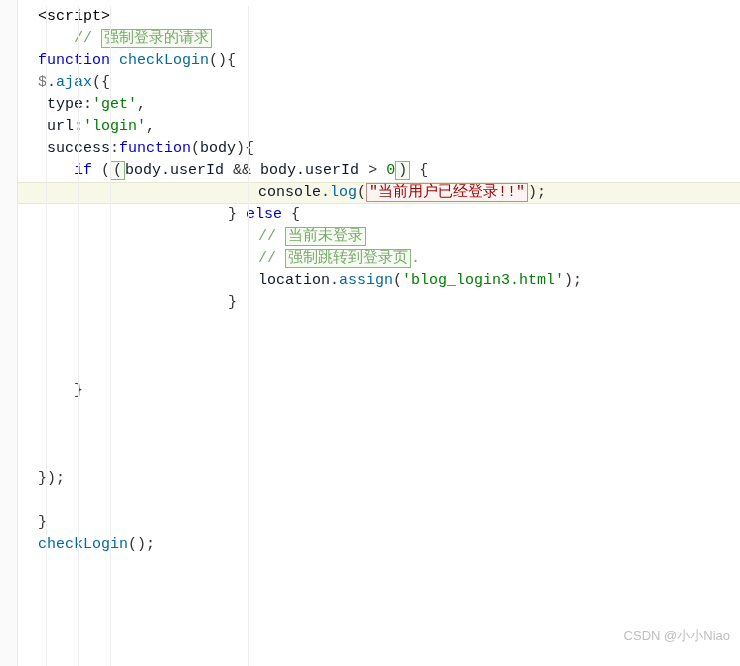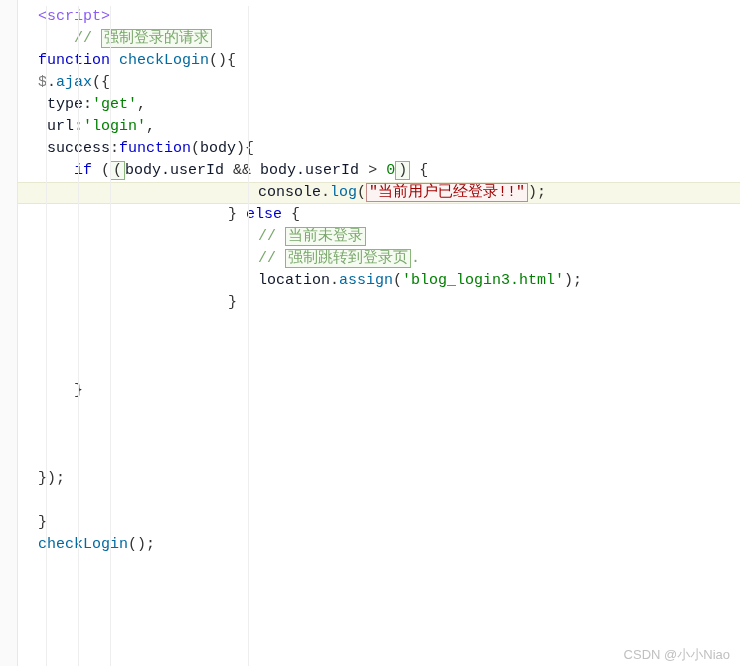--- a/index.html
+++ b/index.html
@@ -20,21 +20,21 @@
       width: 18px;
       height: 100%;
       border-right: 1px solid #e8e8e8;
       background: #fafafa;
     }
     .code-area {
       padding-left: 38px;
       padding-top: 6px;
     }
     .line { white-space: pre; height: 22px; }
-    .tag { color: #8b5cf6; text-align: center; }
+    .tag { color: #000000; text-align: center; }
     .comment { color: #7aa86c; }
     .kw { color: #0000cc; }
     .fn { color: #0369a1; }
     .str { color: #008000; text-align: right; }
     .strred { color: #a00000; }
     .punc { color: #333333; }
     .lit { color: #7a7a7a; }
     .plain { color: #0f172a; text-align: center; }
 
     .box {
@@ -58,21 +58,21 @@
       right: 0;
       background: #f8f8e8;
       border-top: 1px solid #e8e8d0;
       border-bottom: 1px solid #e8e8d0;
       z-index: -1;
     }
 
     .watermark {
       position: absolute;
       right: 10px;
-      bottom: 0;
+      bottom: 19px;
       color: #c0c0c0;
       font-size: 13px;
       font-family: sans-serif;
     }
 
     
     .vguides {
       position: absolute;
       left: 38px;
       top: 6px;

